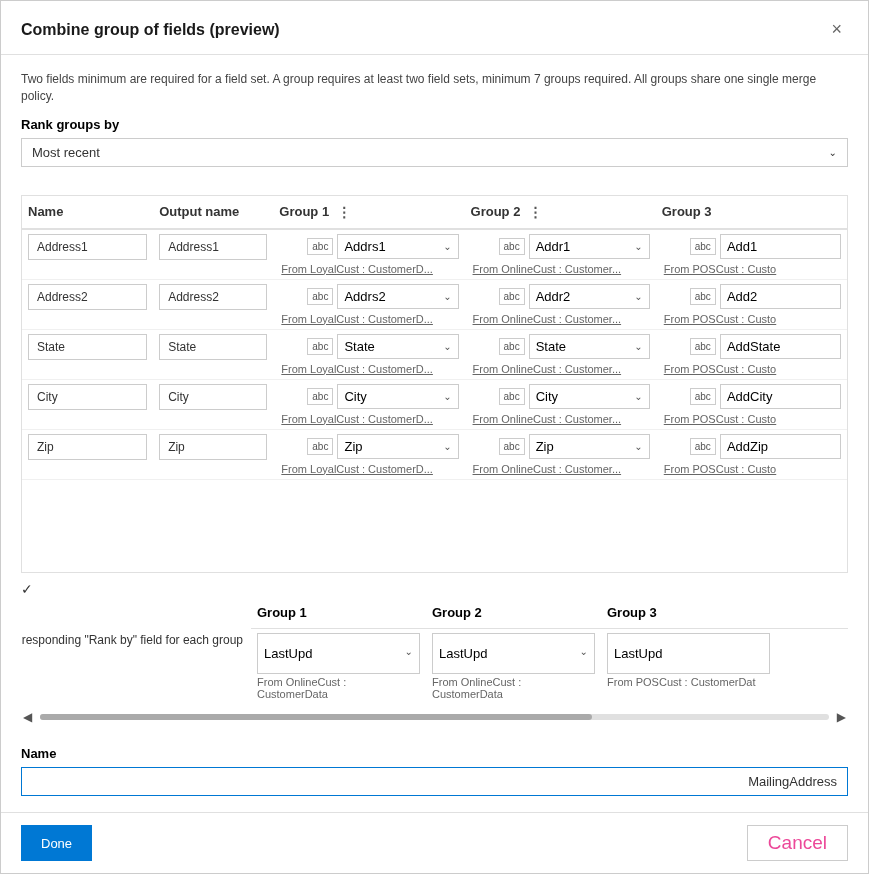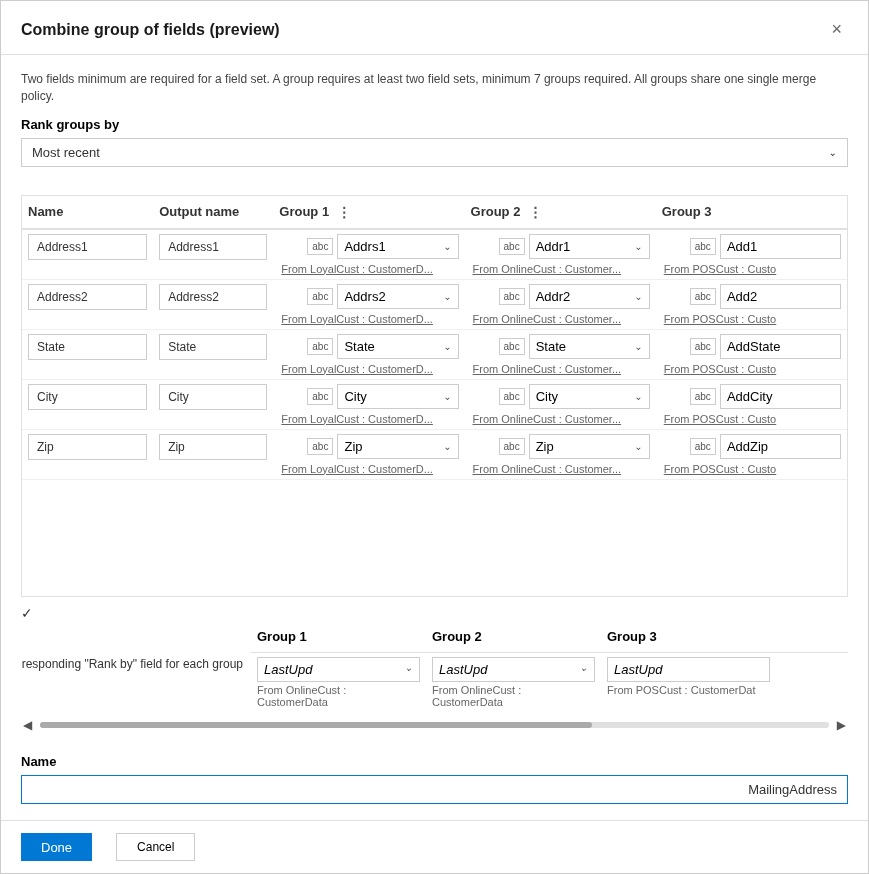--- a/index.html
+++ b/index.html
@@ -30,26 +30,26 @@
     .group-header-row { display: flex; align-items: center; gap: 4px; }
     .kebab-icon { color: #555; cursor: pointer; padding: 0 4px; font-size: 14px; }
     .th-group { width: 175px; }
     .scrollbar-row { display: flex; align-items: center; gap: 6px; margin: 8px 0; }
     .scroll-track { flex: 1; height: 6px; background: #e0e0e0; border-radius: 3px; position: relative; cursor: pointer; }
     .scroll-thumb { height: 6px; background: #aaa; border-radius: 3px; width: 70%; position: absolute; left: 0; }
     .scroll-arrow { background: none; border: none; cursor: pointer; color: #555; font-size: 12px; padding: 2px; }
     .name-section { margin-top: 12px; }
     .name-section label { font-weight: 600; display: block; margin-bottom: 6px; }
     .name-field { width: 100%; border: 1px solid #0078d4; padding: 6px 10px; font-size: 13px; color: #333; outline: none; text-align: right; }
-    .dialog-footer { display: flex; justify-content: flex-start; gap: 24px; padding: 12px 20px; border-top: 1px solid #e0e0e0; }
+    .dialog-footer { display: flex; justify-content: space-between; gap: 12px; padding: 12px 20px; border-top: 1px solid #e0e0e0; }
     .btn-done { background: #0078d4; color: #fff; border: none; padding: 6px 20px; font-size: 13px; cursor: pointer; }
-    .btn-cancel { background: #fff; color: #000000; border: 1px solid #ccc; padding: 6px 20px; font-size: 12px; cursor: pointer; }
+    .btn-cancel { background: #fff; color: #ec4899; border: 1px solid #ccc; padding: 6px 20px; font-size: 19px; cursor: pointer; }
     .check-mark { color: #333; font-size: 14px; margin-top: 8px; display: inline-block; }
     .bottom-rank-row { display: flex; align-items: flex-start; gap: 0; margin-top: 8px; }
-    .bottom-dropdown { width: 100%; border: 1px solid #ccc; padding: 4px 6px; display: flex; justify-content: space-between; align-items: flex-start; cursor: pointer; background: #fff; font-size: 12px; font-style: italic; }
+    .bottom-dropdown { width: 100%; border: 1px solid #ccc; padding: 12px 6px; display: flex; justify-content: space-between; align-items: flex-start; cursor: pointer; background: #fff; font-size: 12px; }
     .bottom-from { font-size: 11px; color: #666; margin-top: 2px; }
   </style>
 </head>
 <body>
 
 <div class="dialog">
 
   <div class="dialog-header">
     <span class="dialog-title">Combine group of fields (preview)</span>
     <button class="close-btn">×</button>

